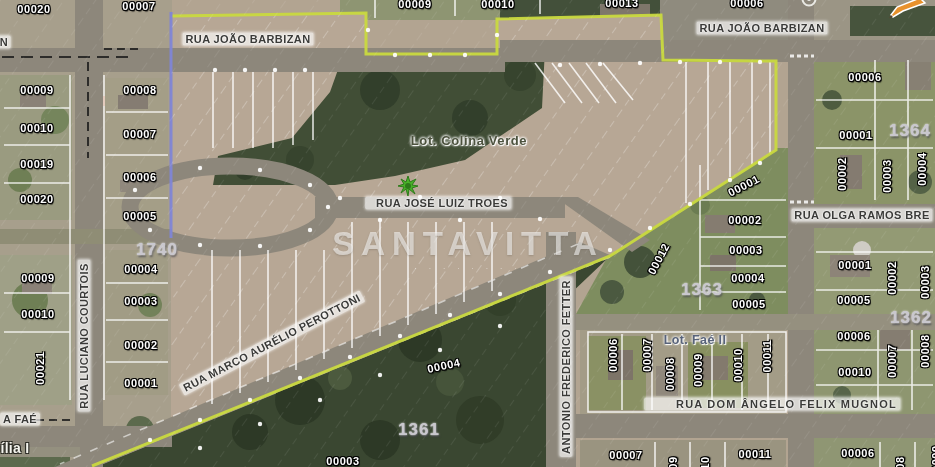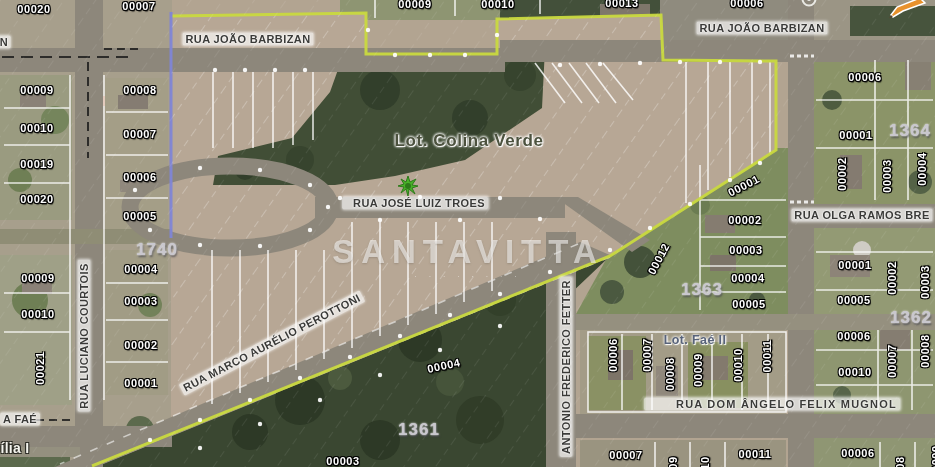--- a/index.html
+++ b/index.html
@@ -21,33 +21,33 @@
     text-shadow:0 0 2px #fff,0 0 2px #fff;
     box-shadow:0 0 3px rgba(255,255,255,.8);
   }
   .street-wide{letter-spacing:1.2px;padding-left:32px;}
   .block{
     color:#c9c7ce;font-size:17px;letter-spacing:1px;
     text-shadow:0 0 2px rgba(255,255,255,.95),1px 2px 2px rgba(60,60,70,.75);
     padding-left:28px;
   }
   .lotname-olive{
-    color:#4c523e;font-size:17px;letter-spacing:.6px;
+    color:#4c523e;font-size:13px;letter-spacing:.6px;
     text-shadow:0 0 3px #fff,0 0 3px #fff,0 0 3px #fff,1px 1px 0 rgba(255,255,255,.85);
   }
   .lotname-blue{
     color:#58637a;font-size:12.5px;letter-spacing:.4px;
     text-shadow:0 0 3px #fff,0 0 3px #fff,1px 1px 0 rgba(255,255,255,.85);
   }
   .place{
     color:#f4f4ee;font-size:14px;letter-spacing:.3px;
     text-shadow:-1px -1px 0 #2b2b24,1px -1px 0 #2b2b24,-1px 1px 0 #2b2b24,1px 1px 0 #2b2b24;
   }
   #watermark{
-    position:absolute;left:468px;top:256px;transform:translate(-50%,-50%);
+    position:absolute;left:468px;top:248px;transform:translate(-50%,-50%);
     z-index:4;text-align:center;pointer-events:none;
   }
   #watermark .wm-main{
     font-weight:bold;font-size:33px;letter-spacing:7px;
     color:rgba(255,255,255,.55);
     text-shadow:0 1px 2px rgba(110,100,90,.35);
   }
   #watermark .wm-sub{
     margin-top:2px;font-size:7px;letter-spacing:5px;color:rgba(255,255,255,.55);
   }
@@ -308,21 +308,21 @@
 
   <div id="label-layer">
       <div class="lbl lot" style="left: 34px; top: 9px; transform: translate(-50%, -50%);">00020</div>
       <div class="lbl lot" style="left: 139px; top: 6px; transform: translate(-50%, -50%);">00007</div>
       <div class="lbl lot" style="left: 415px; top: 4px; transform: translate(-50%, -50%);">00009</div>
       <div class="lbl lot" style="left: 498px; top: 4px; transform: translate(-50%, -50%);">00010</div>
       <div class="lbl lot" style="left: 622px; top: 3px; transform: translate(-50%, -50%);">00013</div>
       <div class="lbl lot" style="left: 747px; top: 3px; transform: translate(-50%, -50%);">00006</div>
       <div class="lbl street" style="left: 248px; top: 39px; transform: translate(-50%, -50%);">RUA JOÃO BARBIZAN</div>
       <div class="lbl street" style="left: 762px; top: 28px; transform: translate(-50%, -50%);">RUA JOÃO BARBIZAN</div>
-      <div class="lbl street" style="left: 415px; top: 203px; transform: translate(-50%, -50%); padding-left: 11px;">RUA JOSÉ LUIZ TROES</div>
+      <div class="lbl street" style="left: 438px; top: 203px; transform: translate(-50%, -50%); padding-left: 11px;">RUA JOSÉ LUIZ TROES</div>
       <div class="lbl street" style="left: 84px; top: 336px; transform: translate(-50%, -50%) rotate(-90deg);">RUA LUCIANO COURTOIS</div>
       <div class="lbl street" style="left: 566px; top: 367px; transform: translate(-50%, -50%) rotate(-90deg);">ANTONIO FREDERICO FETTER</div>
       <div class="lbl street" style="left: 862px; top: 215px; transform: translate(-50%, -50%);">RUA OLGA RAMOS BRE</div>
       <div class="lbl street street-wide" style="left: 772px; top: 404px; transform: translate(-50%, -50%);">RUA DOM ÂNGELO FELIX MUGNOL</div>
       <div class="lbl street" style="left: 272px; top: 343px; transform: translate(-50%, -50%) rotate(-27.5deg);">RUA MARCO AURÉLIO PEROTTONI</div>
       <div class="lbl street-frag" style="left: 20px; top: 419px; transform: translate(-50%, -50%);">A FAÉ</div>
       <div class="lbl street-frag" style="left: 4px; top: 42px; transform: translate(-50%, -50%);">N</div>
       <div class="lbl lot" style="left: 37px; top: 90px; transform: translate(-50%, -50%);">00009</div>
       <div class="lbl lot" style="left: 140px; top: 90px; transform: translate(-50%, -50%);">00008</div>
       <div class="lbl lot" style="left: 37px; top: 128px; transform: translate(-50%, -50%);">00010</div>

